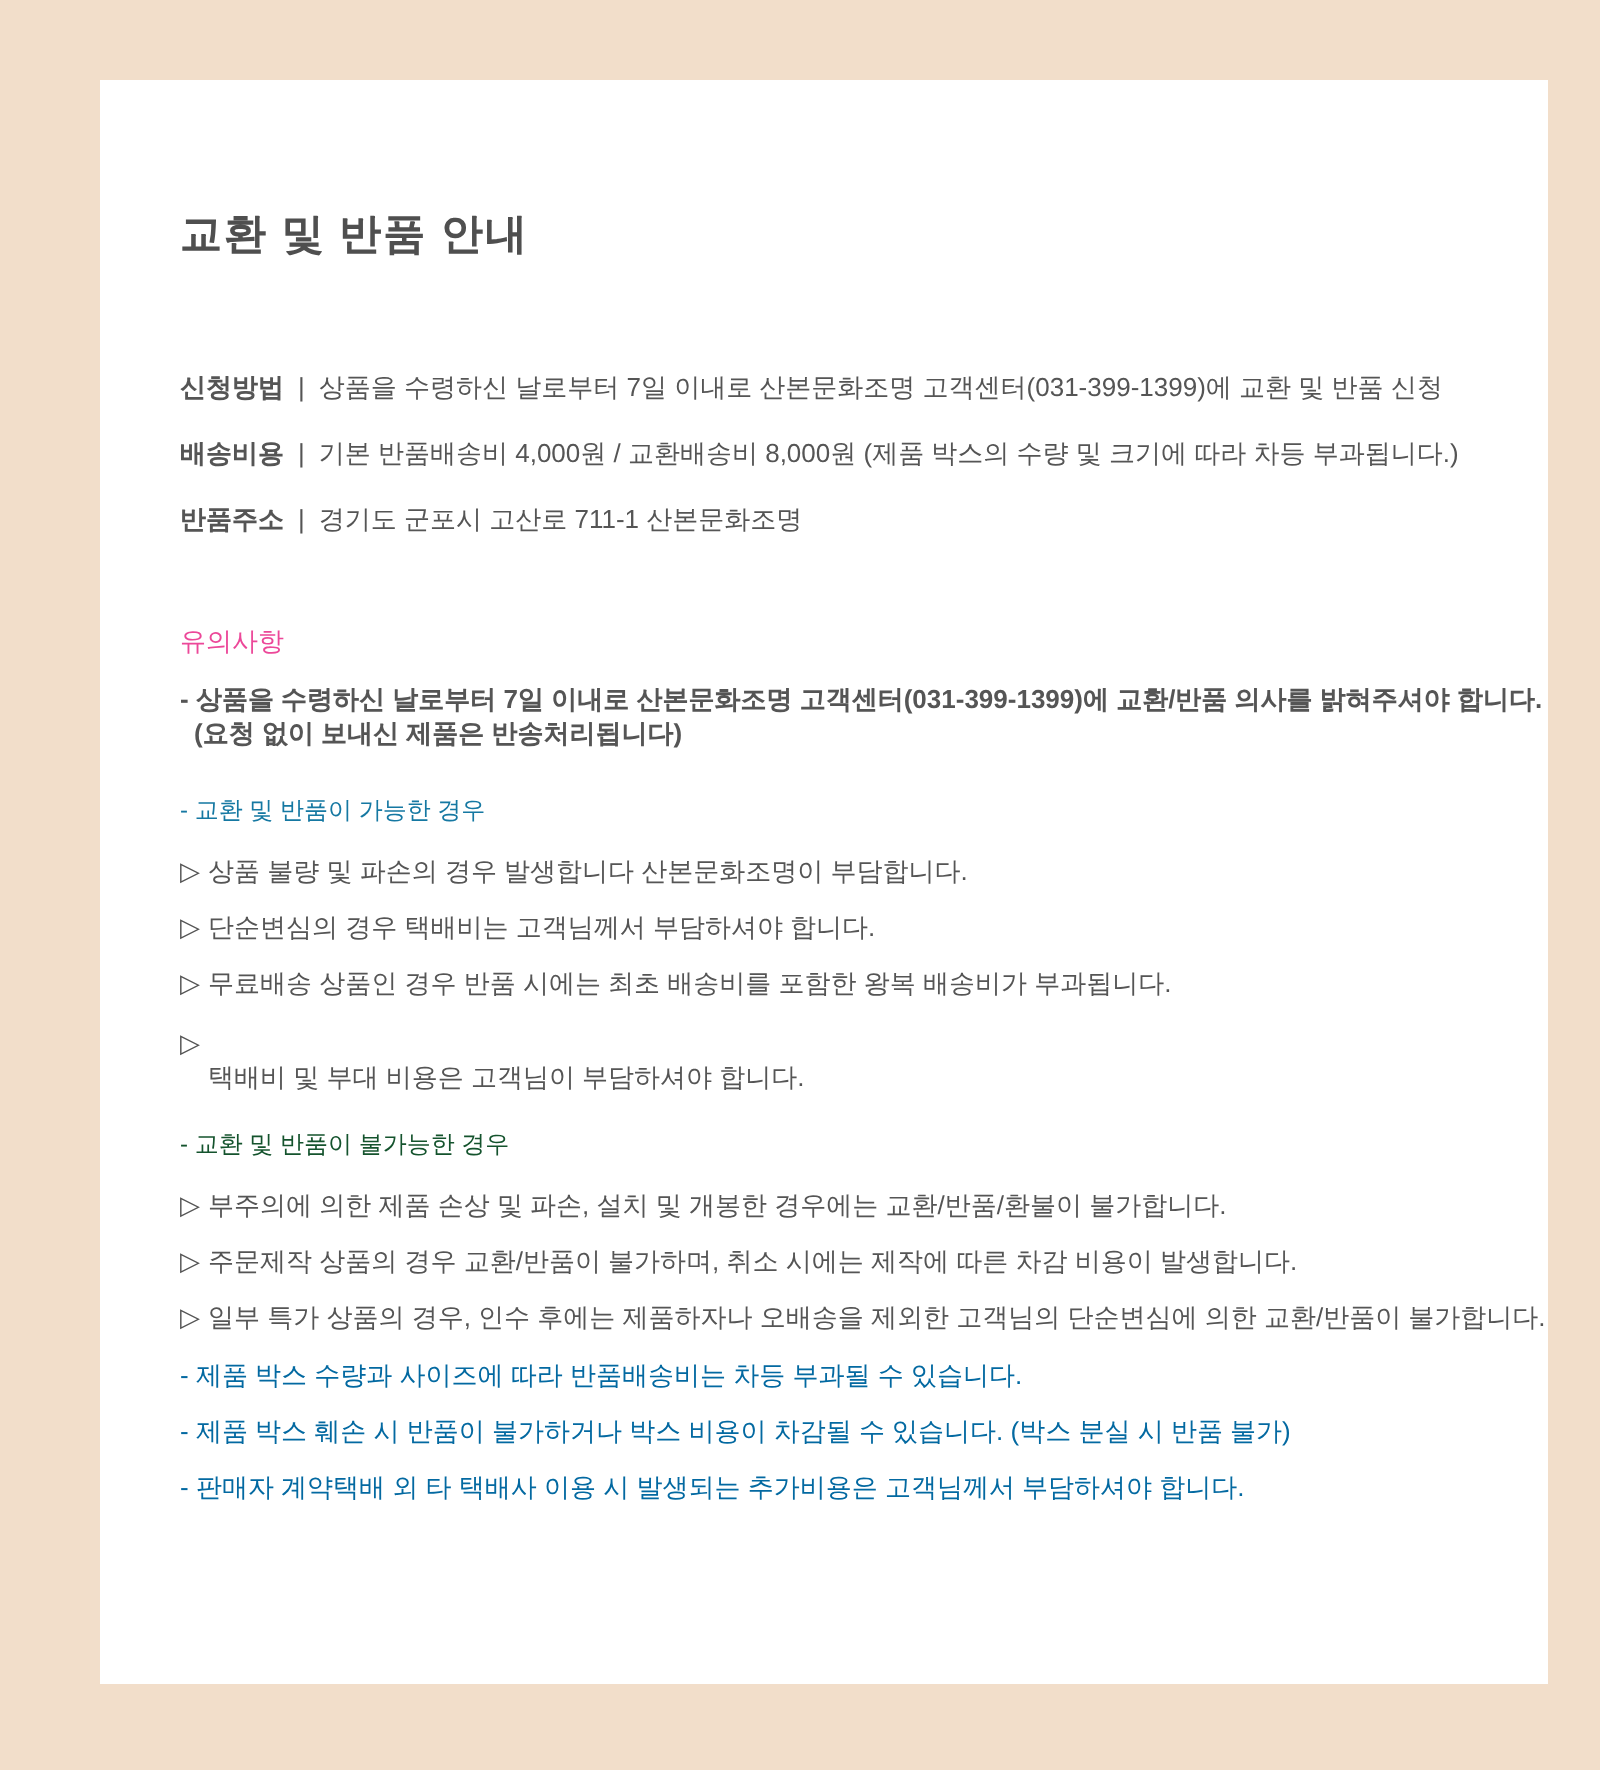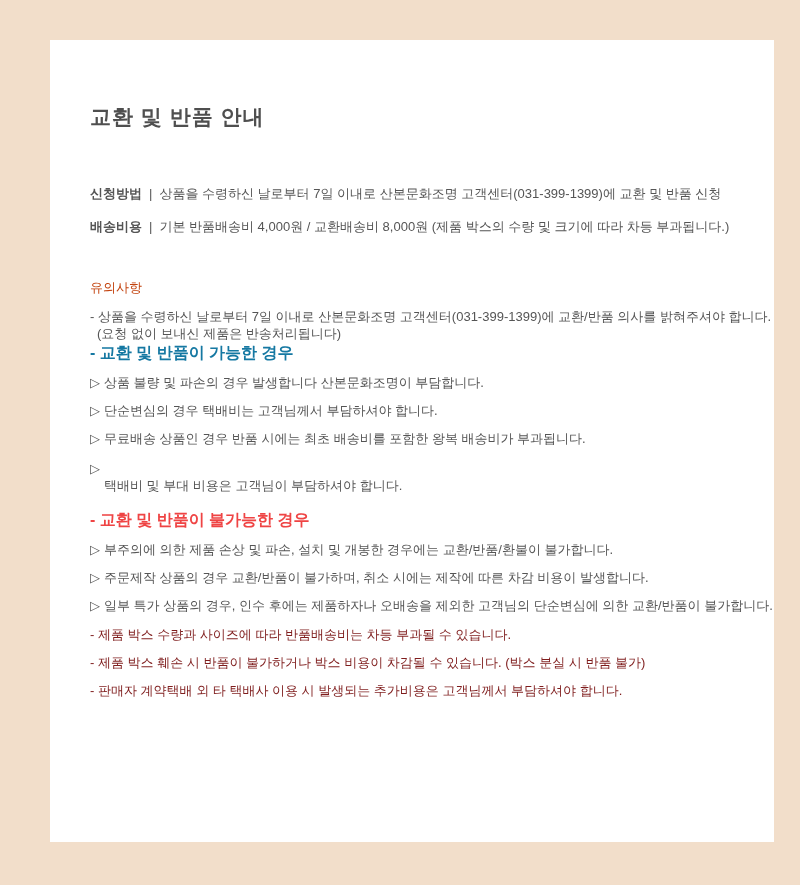--- a/index.html
+++ b/index.html
@@ -37,71 +37,73 @@
     color: #555555;
     white-space: nowrap;
   }
   .s-row .lbl { font-weight: bold; }
   .s-row .sep { margin: 0 7px; color: #555555; }
   .notice { margin-top: 48px; }
   .notice-title {
     margin: 0;
     font-size: 13px;
     line-height: 13px;
-    color: #c2410c;
+    color: #ec4899;
     white-space: nowrap;
   }
   .intro {
     margin: 14px 0 0 0;
     font-size: 13px;
     line-height: 17px;
     color: #555555;
     white-space: nowrap;
+    font-weight: bold;
   }
   .intro .indent { padding-left: 7px; }
   .h-line {
-    margin: 4px 0 0 0;
-    font-size: 16px;
+    margin: 24px 0 0 0;
+    font-size: 12px;
     line-height: 13px;
-    font-weight: bold;
+    font-weight: normal;
     white-space: nowrap;
   }
   .h-possible { color: #1578a2; }
-  .h-impossible { color: #ef4444; margin-top: 19px; }
+  .h-impossible { color: #14532d; margin-top: 19px; }
   .bullets { margin-top: 17px; }
   .bullet {
     margin: 0 0 15px 0;
     font-size: 13px;
     line-height: 13px;
     color: #555555;
     white-space: nowrap;
     display: flex;
   }
   .bullet .marker { flex: 0 0 auto; margin-right: 4px; }
   .bullet .btxt { display: inline-block; }
   .bullet.two { line-height: 17px; }
   .footnotes { margin-top: 16px; }
   .f-line {
     margin: 0 0 15px 0;
     font-size: 13px;
     line-height: 13px;
-    color: #7f1d1d;
+    color: #0369a1;
     white-space: nowrap;
   }
 </style>
 </head>
 <body>
 
 <div class="card">
 
   <h1 class="title">교환 및 반품 안내</h1>
 
   <div class="summary">
     <p class="s-row"><span class="lbl">신청방법</span><span class="sep">|</span><span>상품을 수령하신 날로부터 7일 이내로 산본문화조명 고객센터(031-399-1399)에 교환 및 반품 신청</span></p>
     <p class="s-row"><span class="lbl">배송비용</span><span class="sep">|</span><span>기본 반품배송비 4,000원 / 교환배송비 8,000원 (제품 박스의 수량 및 크기에 따라 차등 부과됩니다.)</span></p>
+    <p class="s-row"><span class="lbl">반품주소</span><span class="sep">|</span><span>경기도 군포시 고산로 711-1 산본문화조명</span></p>
   </div>
 
   <div class="notice">
     <p class="notice-title">유의사항</p>
 
     <p class="intro"><span>- 상품을 수령하신 날로부터 7일 이내로 산본문화조명 고객센터(031-399-1399)에 교환/반품 의사를 밝혀주셔야 합니다.</span><br><span class="indent">(요청 없이 보내신 제품은 반송처리됩니다)</span></p>
 
     <p class="h-line h-possible">- 교환 및 반품이 가능한 경우</p>
 
     <div class="bullets">

